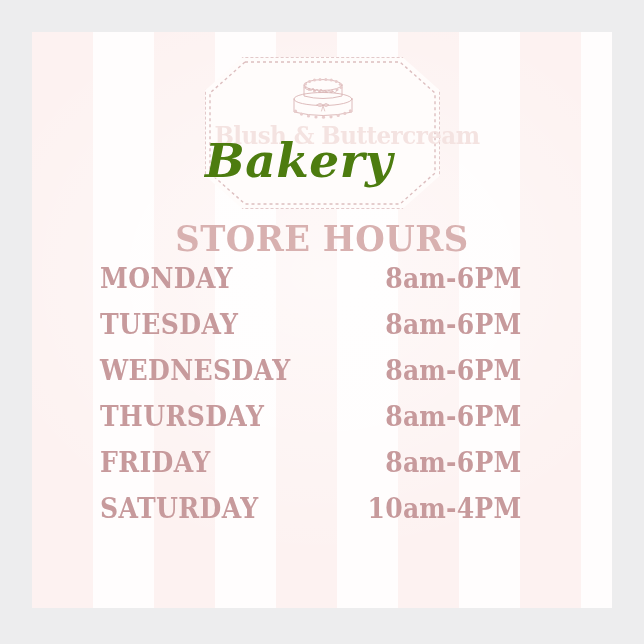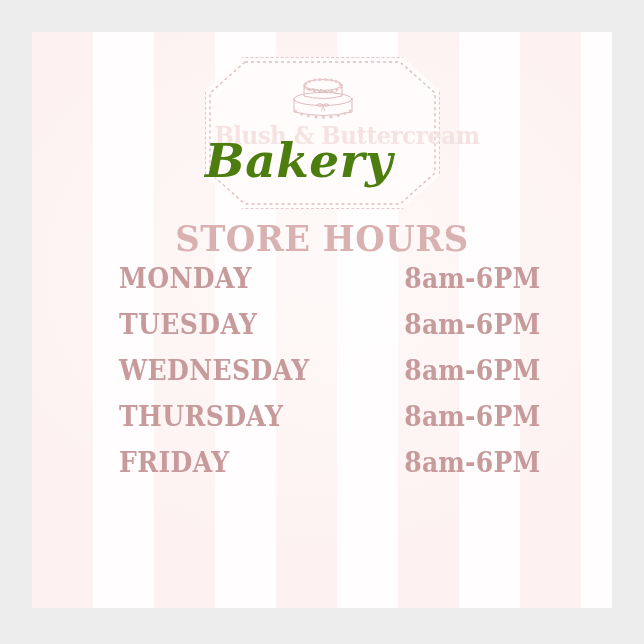--- a/index.html
+++ b/index.html
@@ -128,21 +128,21 @@
     font-size: 36px;
     letter-spacing: 0.5px;
     color: #d8b1b0;
     line-height: 1;
     transform: scaleX(0.94);
   }
 
   
   #hours-table {
     position: absolute;
-    left: 87px;            
+    left: 68px;            
     top: 233px;            
     width: 421px;          
   }
   .hours-row {
     display: flex;
     align-items: baseline;
     justify-content: space-between;
     height: 46px;
   }
   .day-label,
@@ -258,18 +258,22 @@
       <div class="hours-row">
         <span class="day-label">THURSDAY</span>
         <span class="time-label">8am-6PM</span>
       </div>
 
       <div class="hours-row">
         <span class="day-label">FRIDAY</span>
         <span class="time-label">8am-6PM</span>
       </div>
 
+      <div class="hours-row">
+        <span class="day-label">SATURDAY</span>
+        <span class="time-label">10am-4PM</span>
+      </div>
 
 
     </div>
 
   </div>
 </div>
 
 </body></html>

